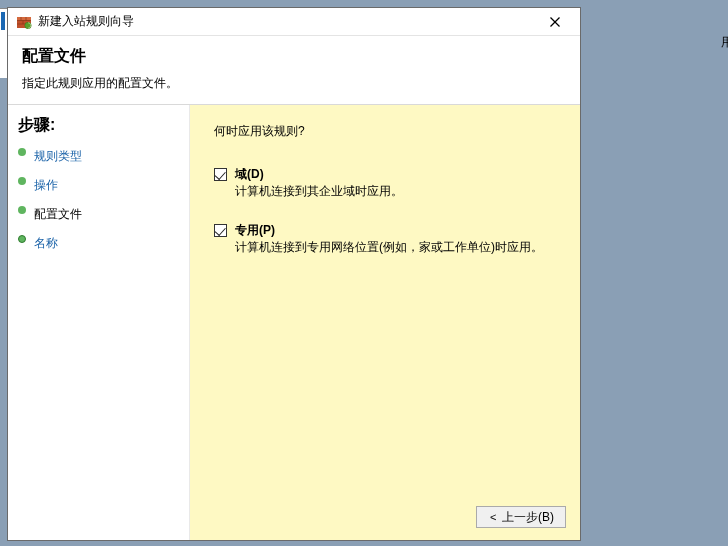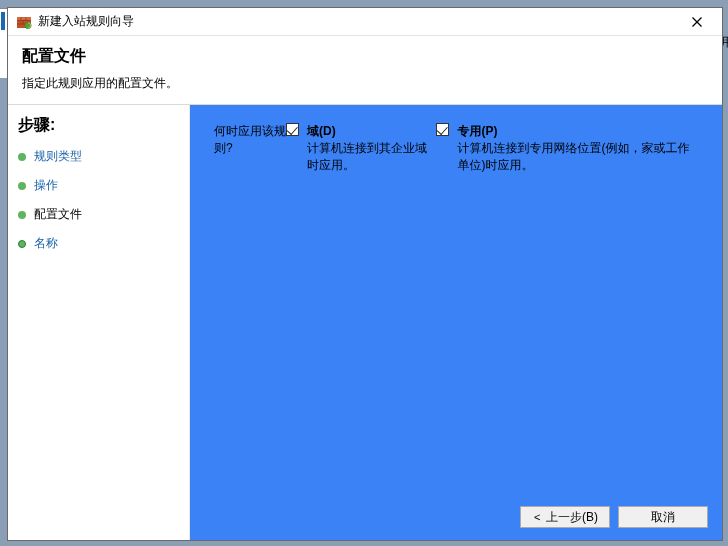--- a/index.html
+++ b/index.html
@@ -1,39 +1,39 @@
 <!DOCTYPE html>
 <html><head>
   <meta charset="utf-8">
   <style>
     *{box-sizing:border-box;margin:0;padding:0}
     body{font-family:"Microsoft YaHei",Tahoma,Arial,sans-serif;font-size:12px;background:#8a9fb5;width:728px;height:546px;overflow:hidden;position:relative}
-    .window{position:absolute;left:7px;top:7px;width:716px;height:534px;background:#3b82f6;border:1px solid #6a6a6a;display:flex;flex-direction:column}
+    .window{position:absolute;left:7px;top:7px;width:574px;height:534px;background:#fef9c3;border:1px solid #6a6a6a;display:flex;flex-direction:column}
     .titlebar{height:28px;display:flex;align-items:center;padding:0 4px 0 8px;background:#fff;border-bottom:1px solid #e4e4e4}
     .title-icon{width:16px;height:16px;margin-right:6px;display:block;flex:0 0 16px}
     .title-text{flex:1;font-size:12px;color:#000}
     .close-btn{width:42px;height:24px;display:flex;align-items:center;justify-content:center;font-size:13px;color:#000;cursor:pointer}
     .header{padding:10px 14px 12px 14px;background:#fff}
     .header h1{font-size:16px;font-weight:bold;color:#000}
     .header p{font-size:12px;color:#000;margin-top:8px}
     .body{flex:1;display:flex;border-top:1px solid #d9d9d9}
     .sidebar{width:182px;background:#fff;padding:8px 8px;border-right:1px solid #e9e9e9}
     .sidebar-title{font-weight:bold;font-size:16px;color:#000;margin:2px 0 8px 2px}
-    .step{display:flex;align-items:center;padding:4px 2px;margin-bottom:4px;font-size:12px;cursor:pointer}
+    .step{display:flex;padding:4px 2px;margin-bottom:4px;font-size:12px;cursor:pointer}
     .step.current .step-text{color:#000}
     .step-text{color:#1a62a8}
     .bullet{width:8px;height:8px;border-radius:50%;margin-right:8px;flex:0 0 8px}
     .bullet-done{background:#5fb55f}
     .bullet-current{background:#5fb55f}
     .bullet-todo{background:#5fb55f}
     .sidebar .step:nth-child(5) .bullet{background:#5fb55f;border:1px solid #2e7a2e}
-    .content{flex:1;padding:18px 24px 10px 24px;display:flex;flex-direction:row;position:relative}
+    .content{flex:1;padding:18px 24px 10px 24px;display:flex;flex-direction:column;position:relative}
     .prompt{font-size:12px;color:#000;margin-bottom:26px}
     .opt{margin-bottom:22px}
-    .opt-row{display:flex;align-items:flex-start}
+    .opt-row{display:flex;align-items:center}
     .chk{appearance:none;width:13px;height:13px;border:1px solid #333;margin-right:8px;display:inline-flex;align-items:center;justify-content:center;background:#fff;cursor:pointer}
     .chk:checked::after{content:"";display:block;width:9px;height:5px;border-left:1.5px solid #222;border-bottom:1.5px solid #222;transform:rotate(-48deg) translate(0px,-1px)}
     .opt-label{font-size:12px;font-weight:bold;color:#000;cursor:pointer}
     .opt-desc{font-size:12px;color:#000;margin-left:21px;margin-top:0}
     .footer{position:absolute;bottom:12px;right:14px;display:flex;gap:8px}
     .btn{min-width:90px;height:22px;padding:0 10px;font-size:12px;font-family:inherit;background:#f0f0f0;border:1px solid #aaa;color:#000;cursor:pointer;display:flex;align-items:center;justify-content:center}
     .btn.default{border:2px solid #0078d7;padding:0 9px}
     .arrow{font-family:Arial;font-size:11px;margin:0 2px}
     .left-edge{position:absolute;left:0;top:8px;width:7px;height:70px;background:#fff;border-top:1px solid #888;border-right:none}
     .left-edge-blue{position:absolute;left:1px;top:12px;width:4px;height:18px;background:#1b68b3}
@@ -113,17 +113,16 @@
           <label class="opt-label">专用(P)</label>
         </div>
         <div class="opt-desc">计算机连接到专用网络位置(例如，家或工作单位)时应用。</div>
       </div>
 
       <div class="opt">
       </div>
 
       <div class="footer">
         <button class="btn"><span class="arrow">&lt;</span>&nbsp;<span>上一步(B)</span></button>
-        <button class="btn">取消</button>
       </div>
     </div>
   </div>
 </div>
 
 </body></html>

